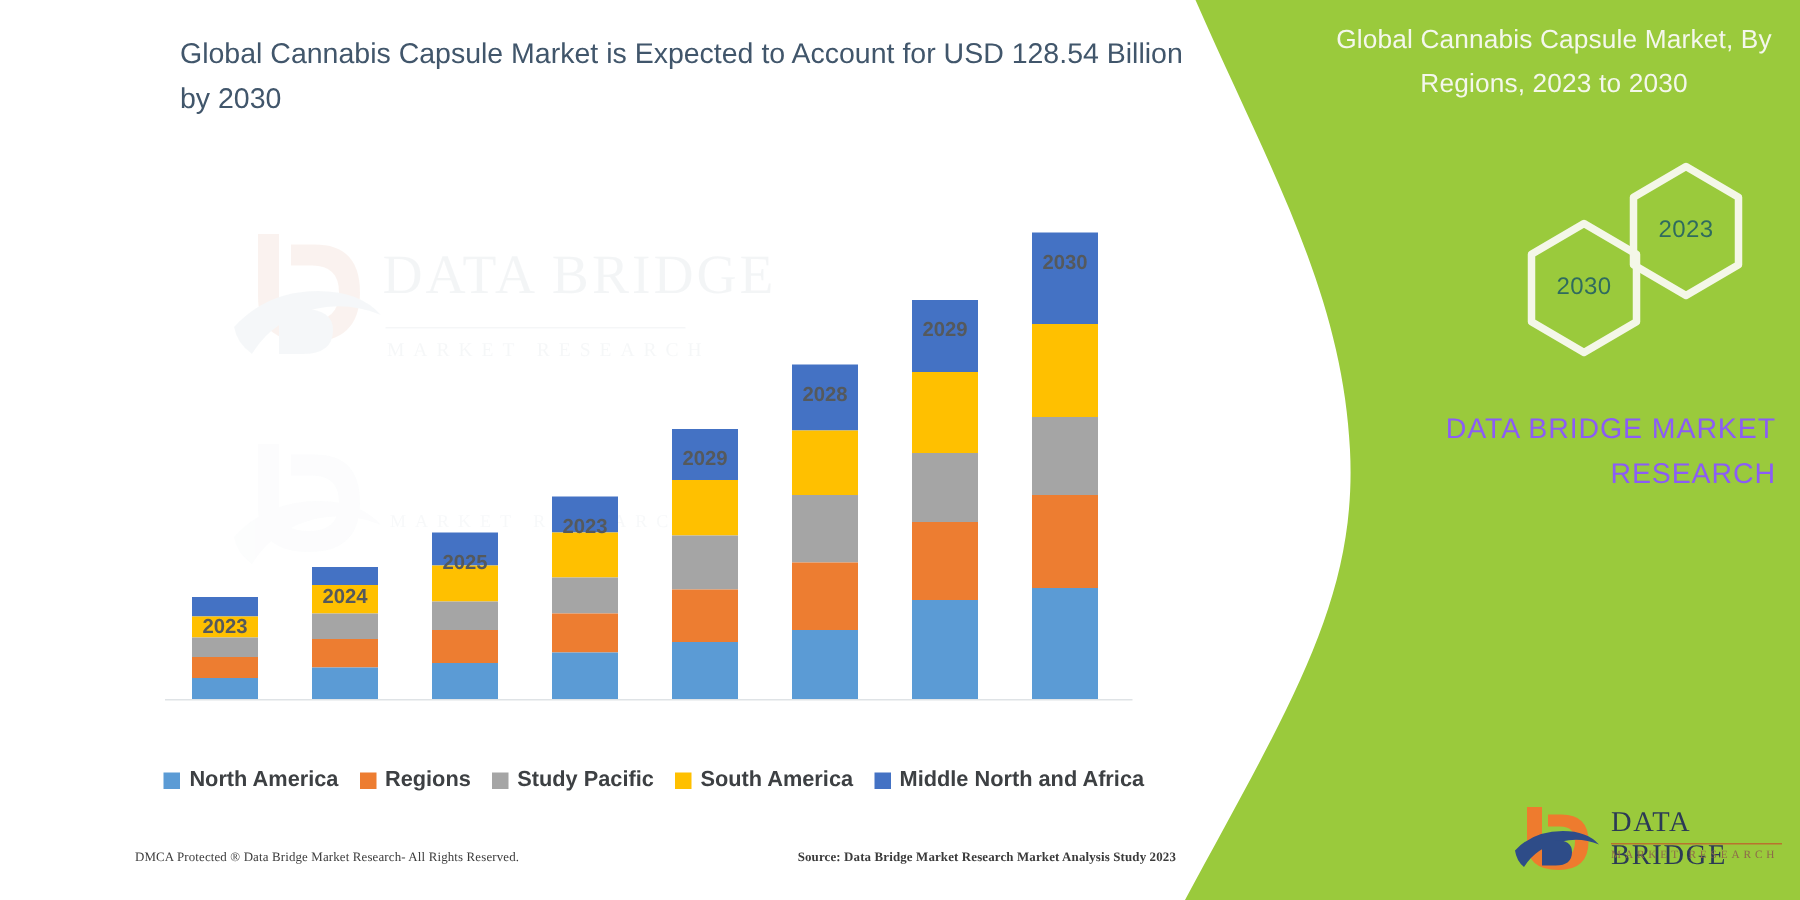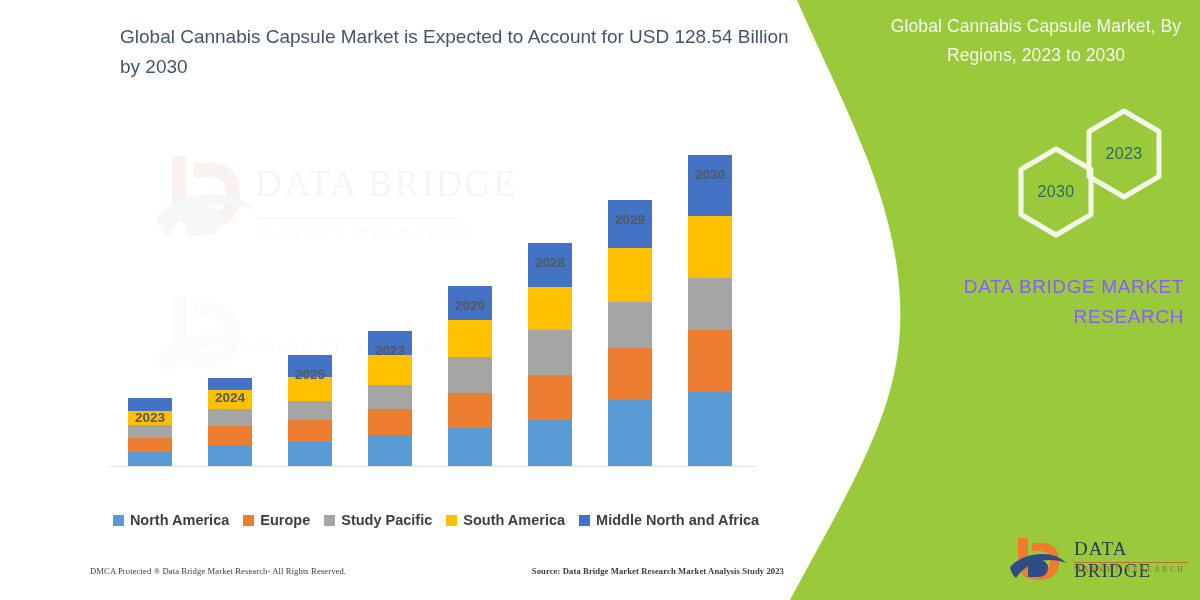--- a/index.html
+++ b/index.html
@@ -352,21 +352,21 @@
         </div>
       </div>
 
     <div id="legend">
         <div class="legend-item">
           <span class="legend-swatch" style="background: rgb(91, 155, 213);"></span>
           <span class="legend-label">North America</span>
         </div>
         <div class="legend-item">
           <span class="legend-swatch" style="background: rgb(237, 125, 49);"></span>
-          <span class="legend-label">Europe</span>
+          <span class="legend-label">Regions</span>
         </div>
         <div class="legend-item">
           <span class="legend-swatch" style="background: rgb(165, 165, 165);"></span>
           <span class="legend-label">Study Pacific</span>
         </div>
         <div class="legend-item">
           <span class="legend-swatch" style="background: rgb(255, 192, 0);"></span>
           <span class="legend-label">South America</span>
         </div>
         <div class="legend-item">

